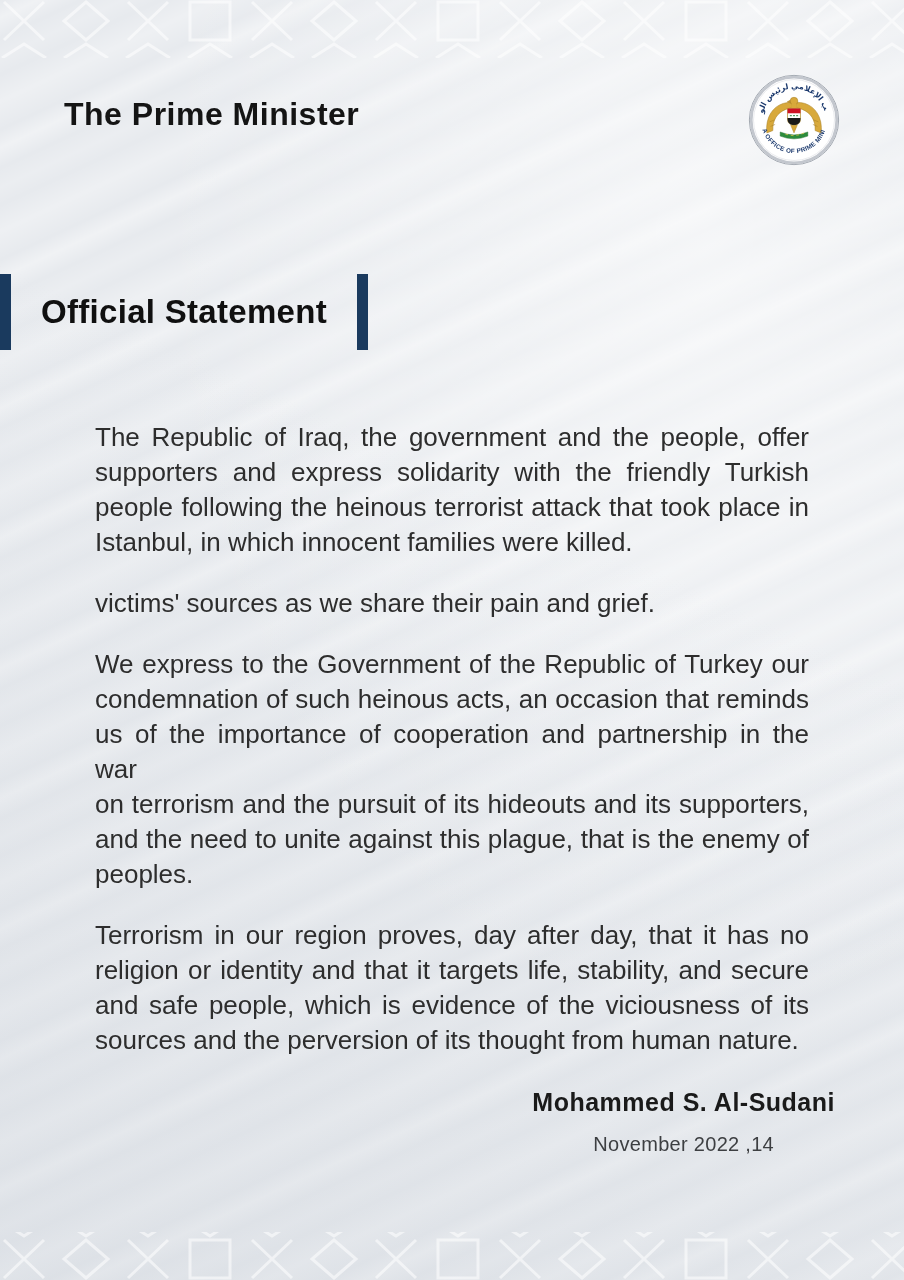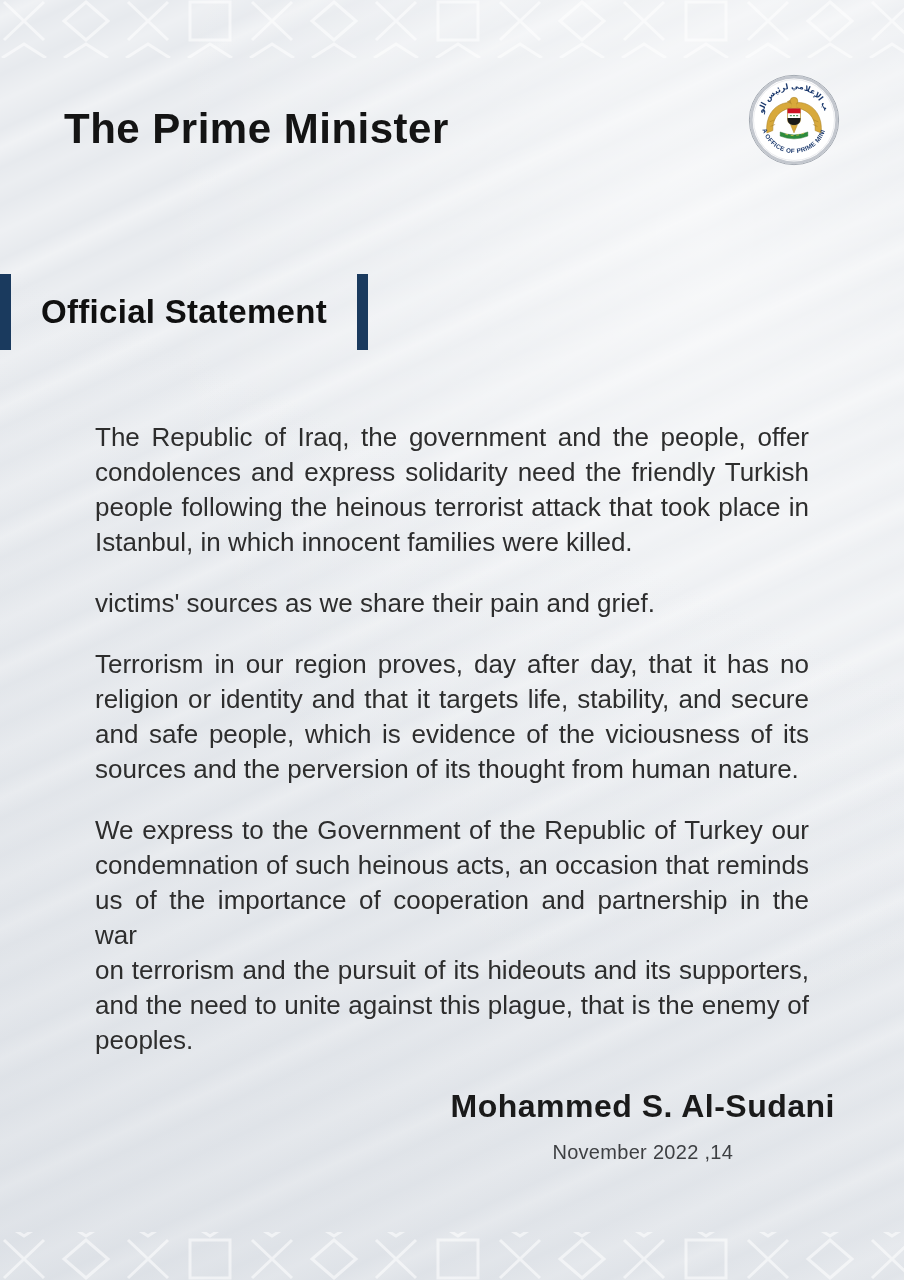--- a/index.html
+++ b/index.html
@@ -25,26 +25,25 @@
   }
 
   .band { position: absolute; left: 0; display: block; }
   .band-top { top: 0; }
   .band-bottom { bottom: 0; transform: scaleY(-1); }
 
   .title {
     position: absolute;
     left: 64px;
     top: 88px;
-    font-size: 42px;
+    font-size: 32px;
     line-height: 52px;
     font-weight: 800;
     letter-spacing: 0.5px;
     color: #141414;
-    margin-top: 15px;
   }
 
   .seal { position: absolute; left: 748px; top: 74px; }
 
   .statement-heading {
     position: absolute;
     top: 274px;
     left: 0;
     width: 100%;
     height: 76px;
@@ -77,21 +76,21 @@
   .line { text-align: justify; text-align-last: justify; }
   .line.last { text-align-last: left; }
 
   .footer {
     position: absolute;
     top: 1088px;
     right: 69px;
     text-align: center;
   }
   .signature {
-    font-size: 32px;
+    font-size: 25px;
     font-weight: 800;
     letter-spacing: 0.5px;
     color: #1a1a1a;
   }
   .date {
     margin-top: 16px;
     font-size: 20px;
     font-weight: 400;
     letter-spacing: 0.3px;
     color: #3d3f42;
@@ -158,40 +157,40 @@
 
   <div class="statement-heading">
     <span class="accent-bar"></span>
     <span class="heading-text">Official Statement</span>
     <span class="accent-bar"></span>
   </div>
 
   <div class="body-text">
     <div class="para">
       <div class="line">The Republic of Iraq, the government and the people, offer</div>
-      <div class="line">condolences and express solidarity need the friendly Turkish</div>
+      <div class="line">supporters and express solidarity with the friendly Turkish</div>
       <div class="line">people following the heinous terrorist attack that took place in</div>
       <div class="line last">Istanbul, in which innocent families were killed.</div>
     </div>
     <div class="para">
       <div class="line last">victims' sources as we share their pain and grief.</div>
-    </div>
-    <div class="para">
-      <div class="line">Terrorism in our region proves, day after day, that it has no</div>
-      <div class="line">religion or identity and that it targets life, stability, and secure</div>
-      <div class="line">and safe people, which is evidence of the viciousness of its</div>
-      <div class="line last">sources and the perversion of its thought from human nature.</div>
     </div>
     <div class="para">
       <div class="line">We express to the Government of the Republic of Turkey our</div>
       <div class="line">condemnation of such heinous acts, an occasion that reminds</div>
       <div class="line">us of the importance of cooperation and partnership in the war</div>
       <div class="line">on terrorism and the pursuit of its hideouts and its supporters,</div>
       <div class="line">and the need to unite against this plague, that is the enemy of</div>
       <div class="line last">peoples.</div>
+    </div>
+    <div class="para">
+      <div class="line">Terrorism in our region proves, day after day, that it has no</div>
+      <div class="line">religion or identity and that it targets life, stability, and secure</div>
+      <div class="line">and safe people, which is evidence of the viciousness of its</div>
+      <div class="line last">sources and the perversion of its thought from human nature.</div>
     </div>
   </div>
 
   <div class="footer">
     <div class="signature">Mohammed S. Al-Sudani</div>
     <div class="date">November 2022 ,14</div>
   </div>
 
   <svg class="band band-bottom" width="904" height="48" viewBox="0 0 904 48" xmlns="http://www.w3.org/2000/svg" aria-hidden="true">
     <defs>

